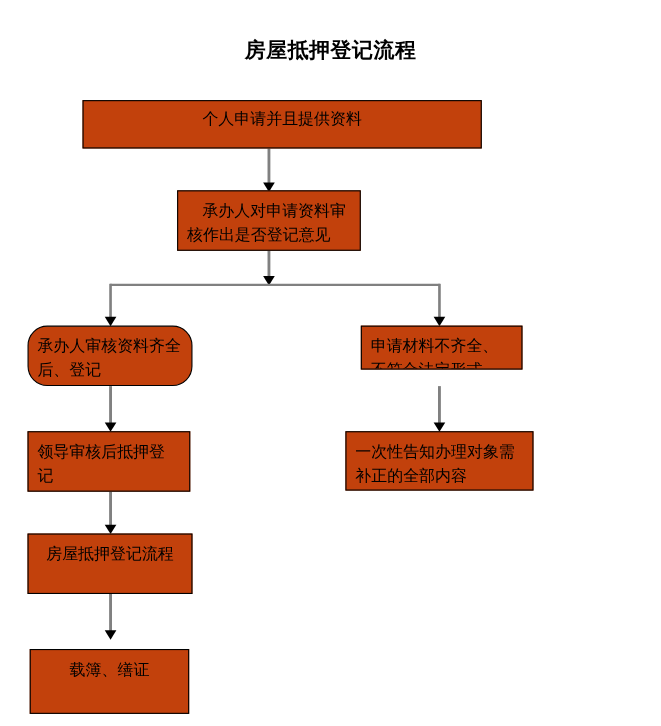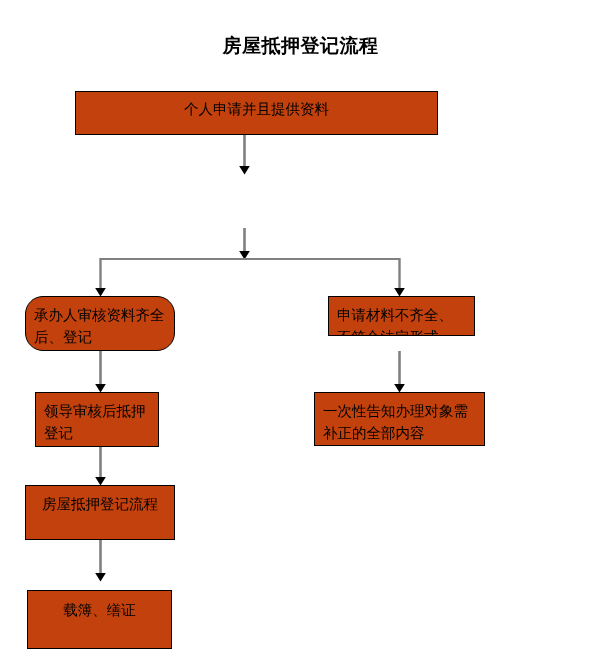--- a/index.html
+++ b/index.html
@@ -61,21 +61,21 @@
 
   #node-review       { left: 161px; top: 173px; width: 167px; height: 55px; }
   #node-review .node-text { text-align: left; text-indent: 14px; padding-top: 3px; }
 
   #node-complete     { left: 25px;  top: 296px; width: 150px; height: 55px; border-radius: 18px; }
   #node-complete .node-text { padding-top: 3px; }
 
   #node-incomplete   { left: 328px; top: 296px; width: 147px; height: 40px; }
   #node-incomplete .node-text { padding-top: 3px; }
 
-  #node-leader       { left: 35px;  top: 392px; width: 124px; height: 55px; }
+  #node-leader       { left: 25px;  top: 392px; width: 148px; height: 55px; }
   #node-leader .node-text { padding-top: 3px; }
 
   #node-notify       { left: 314px; top: 392px; width: 171px; height: 54px; }
   #node-notify .node-text { padding-top: 3px; }
 
   #node-fee          { left: 25px;  top: 485px; width: 150px; height: 55px; }
   #node-fee .node-text { text-align: center; padding-top: 3px; }
 
   #node-certificate  { left: 27px;  top: 590px; width: 145px; height: 59px; }
   #node-certificate .node-text { text-align: center; padding-top: 4px; }
@@ -145,20 +145,23 @@
     <g>
       <line x1="100.5" y1="540" x2="100.5" y2="575" stroke="#808080" stroke-width="2.6"></line>
       <polygon points="95.2,573 105.8,573 100.5,581.5" fill="#000000"></polygon>
     </g>
   </svg>
 
   <div class="node" id="node-apply">
     <span class="node-text">个人申请并且提供资料</span>
   </div>
 
+  <div class="node" id="node-review">
+    <span class="node-text">承办人对申请资料审核作出是否登记意见</span>
+  </div>
 
   <div class="node" id="node-complete">
     <span class="node-text">承办人审核资料齐全后、登记</span>
   </div>
 
   <div class="node" id="node-incomplete">
     <span class="node-text">申请材料不齐全、不符合法定形式</span>
   </div>
 
   <div class="node" id="node-leader">

